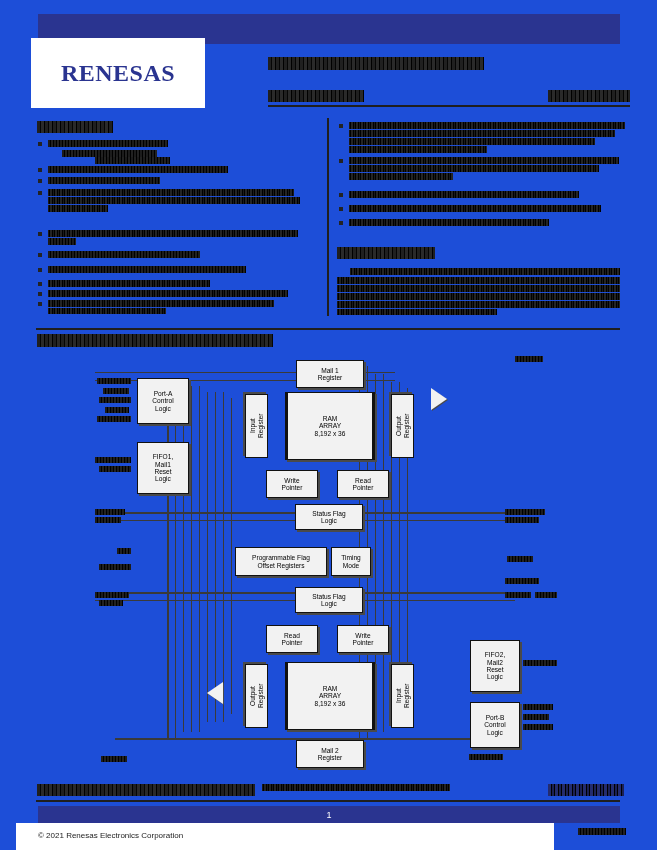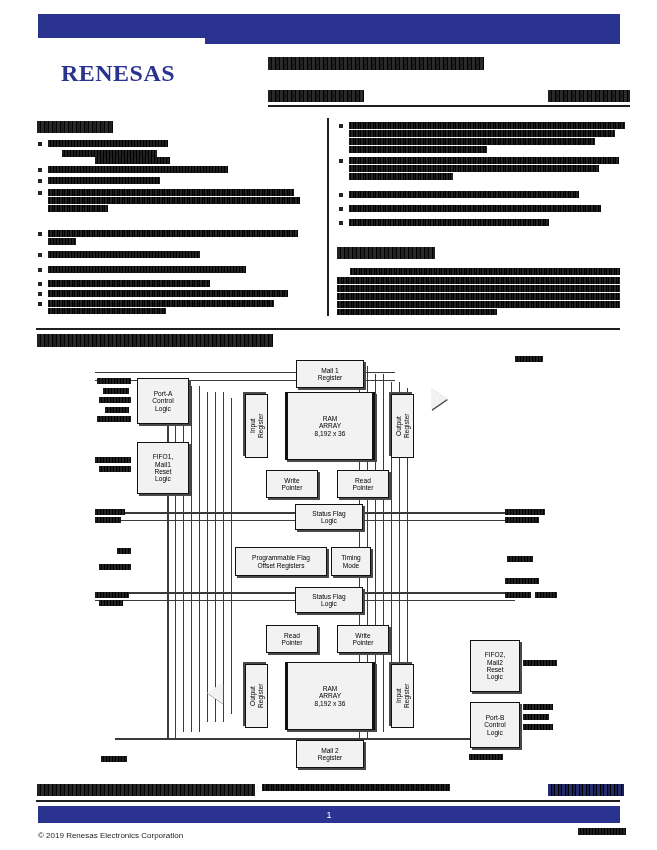--- a/index.html
+++ b/index.html
@@ -1,20 +1,20 @@
 <!DOCTYPE html>
 <html><head>
 <meta charset="utf-8">
 <style>
   html,body{margin:0;padding:0;background:#000;}
   body{width:657px;height:850px;position:relative;overflow:hidden;
        font-family:"Liberation Sans",sans-serif;}
 
   
-  #page{position:absolute;left:0;top:0;width:657px;height:850px;background:#ffffff;}
+  #page{position:absolute;left:0;top:0;width:657px;height:850px;background:#1d4ed8;}
 
   
   .topbar{position:absolute;left:38px;top:14px;width:582px;height:30px;background:#2a3490;}
 
   
   .logo-card{position:absolute;left:31px;top:38px;width:174px;height:70px;background:#fff;}
   .logo-wrap{position:absolute;left:0;top:0;width:174px;height:70px;
              display:flex;align-items:center;justify-content:center;}
   .logo-text{color:#2a3490;font-size:24px;letter-spacing:.5px;font-weight:bold;
              font-family:"Liberation Serif",serif;}
@@ -328,17 +328,17 @@
   <div class="ob h" style="left:37px;top:784px;width:218px;height:12px;"></div>
   <div class="ob dense" style="left:262px;top:784px;width:188px;height:7px;"></div>
   <div class="ob blue" style="left:548px;top:784px;width:76px;height:12px;"></div>
   <div class="rule" style="left:36px;top:800px;width:584px;height:2px;"></div>
 
   <div class="pagebar">
     <div class="pagenum">1</div>
   </div>
 
   <div class="footcard">
-    <span class="copy">© 2019 Renesas Electronics Corporation</span>
+    <span class="copy">© 2021 Renesas Electronics Corporation</span>
   </div>
   <div class="ob" style="left:578px;top:828px;width:48px;height:7px;"></div>
 
 </div>
 
 </body></html>

